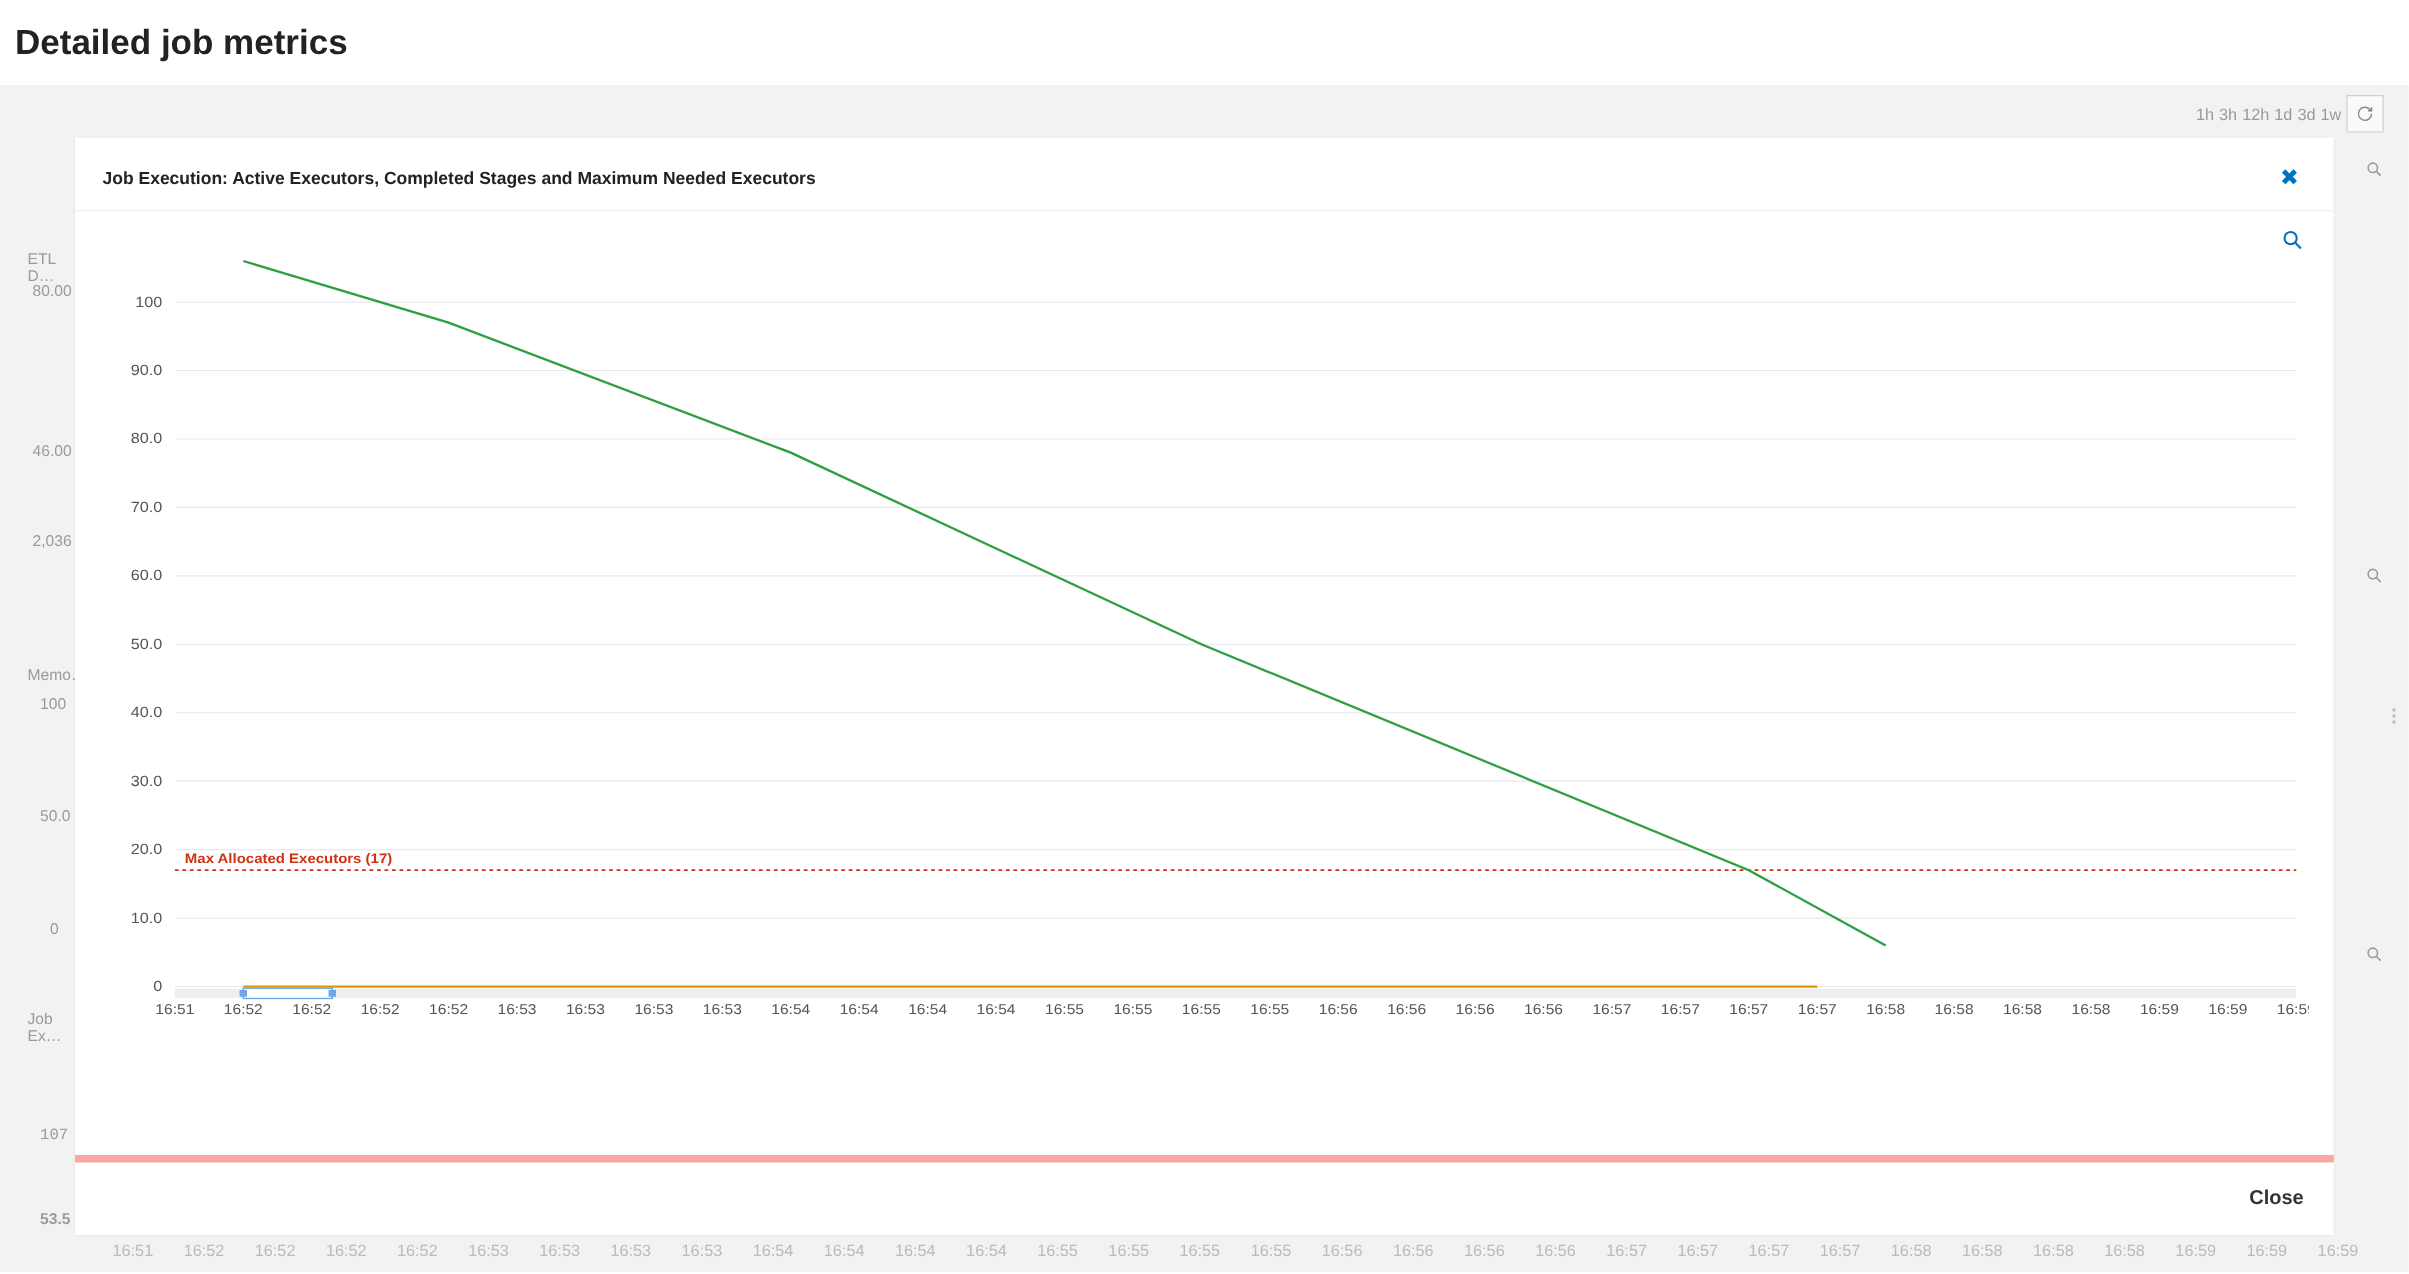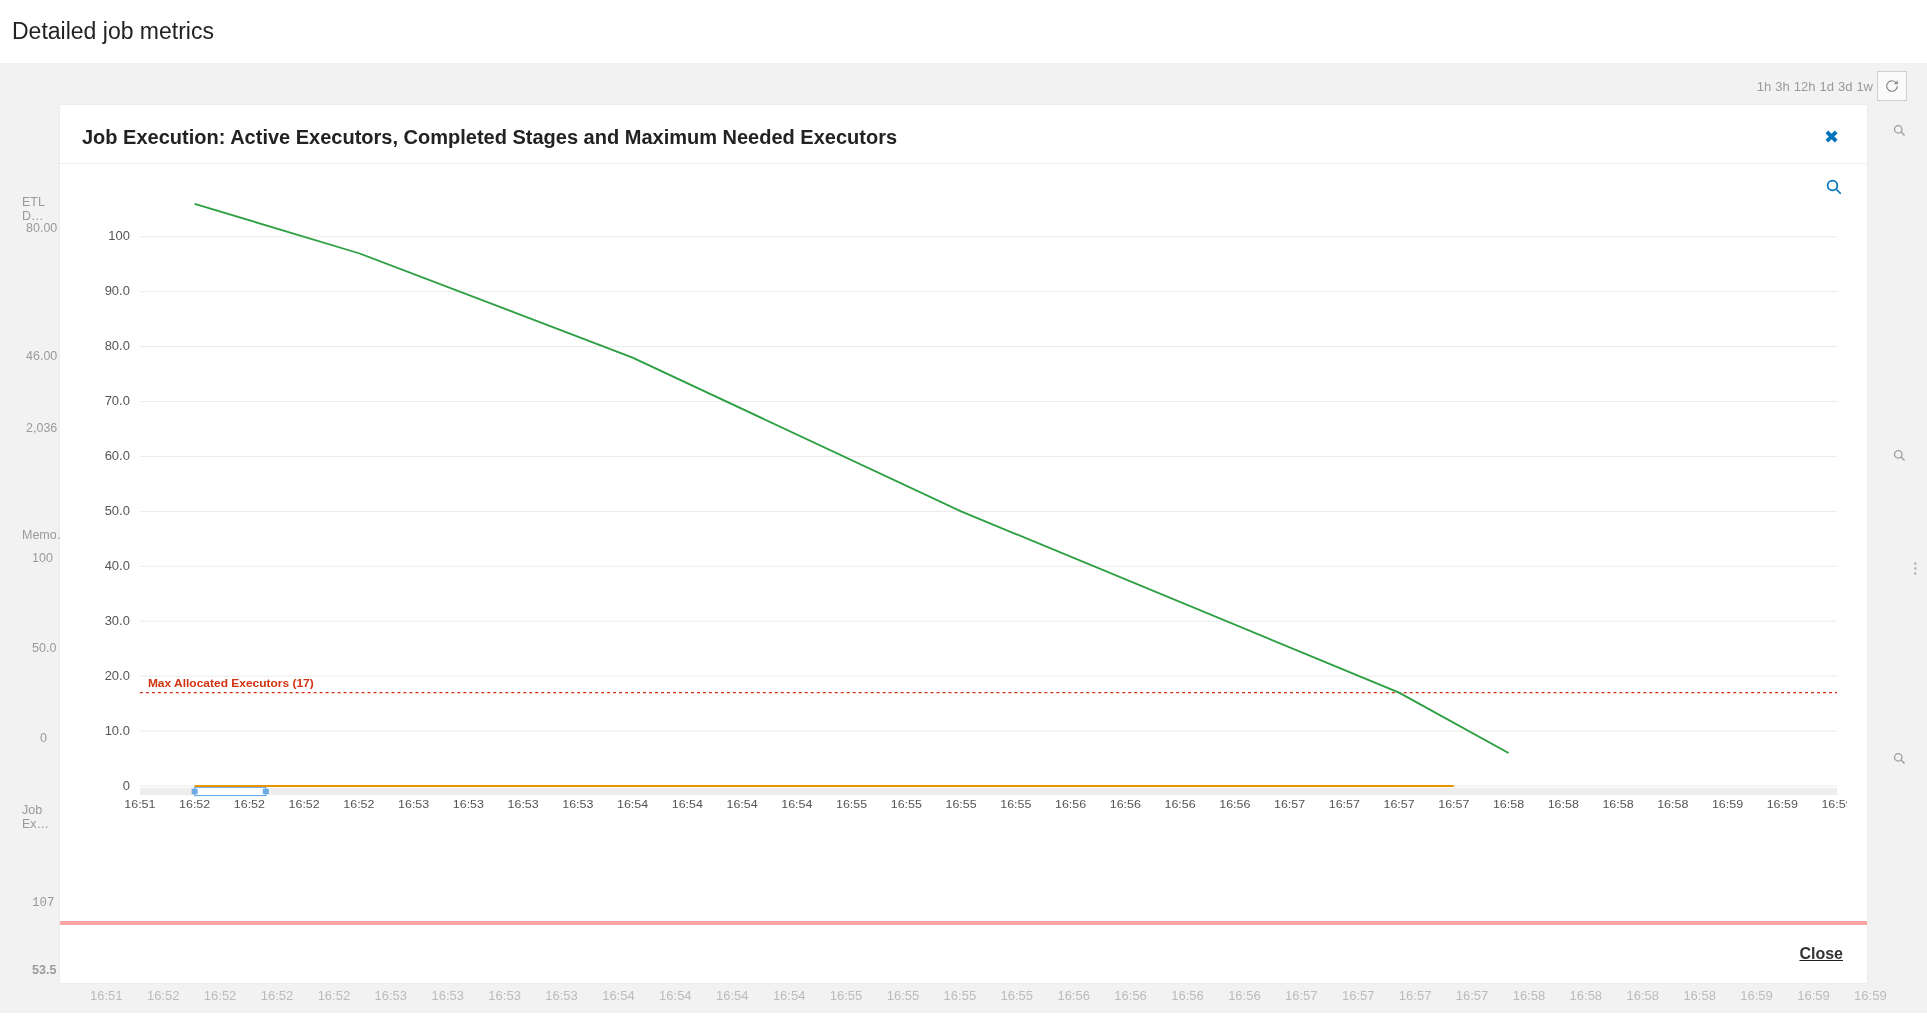--- a/index.html
+++ b/index.html
@@ -27,22 +27,22 @@
     text-decoration: none;
   }
   .breadcrumb .sep {
     color: #555;
     font-size: 12px;
   }
   .breadcrumb .leaf {
     color: #222;
   }
   .page-title {
-    font-size: 23px;
-    font-weight: 400;
+    font-size: 28px;
+    font-weight: 700;
     padding: 10px 12px 18px 12px;
   }
 
   
   .bg-panel {
     position: relative;
     background: #f2f2f2;
     margin: 0 0 0 0;
     height: 950px; 
     opacity: 1;
@@ -101,21 +101,21 @@
     flex-direction: column;
   }
   .modal-header {
     display: flex;
     align-items: center;
     justify-content: space-between;
     padding: 20px 22px 14px 22px;
     border-bottom: 1px solid #eee;
   }
   .modal-title {
-    font-size: 20px;
+    font-size: 14px;
     font-weight: 700;
     color: #222;
   }
   .modal-close {
     color: #0073bb;
     font-size: 18px;
     cursor: pointer;
     background: none; border: none;
   }
   .modal-body {
@@ -136,27 +136,26 @@
     position: absolute;
     top: 38px;
     left: 20px;
     right: 20px;
     bottom: 62px;
   }
 
   svg text { font-family: inherit; }
 
   .modal-footer {
-    border-top: 4px solid #fca5a5;
+    border-top: 6px solid #fca5a5;
     height: 58px;
     display: flex;
     align-items: center;
     justify-content: flex-end;
     padding: 0 24px;
-    text-decoration: underline;
   }
   .close-link {
     font-size: 16px;
     font-weight: 600;
     color: #333;
     cursor: pointer;
   }
 </style>
 </head>
 <body>

